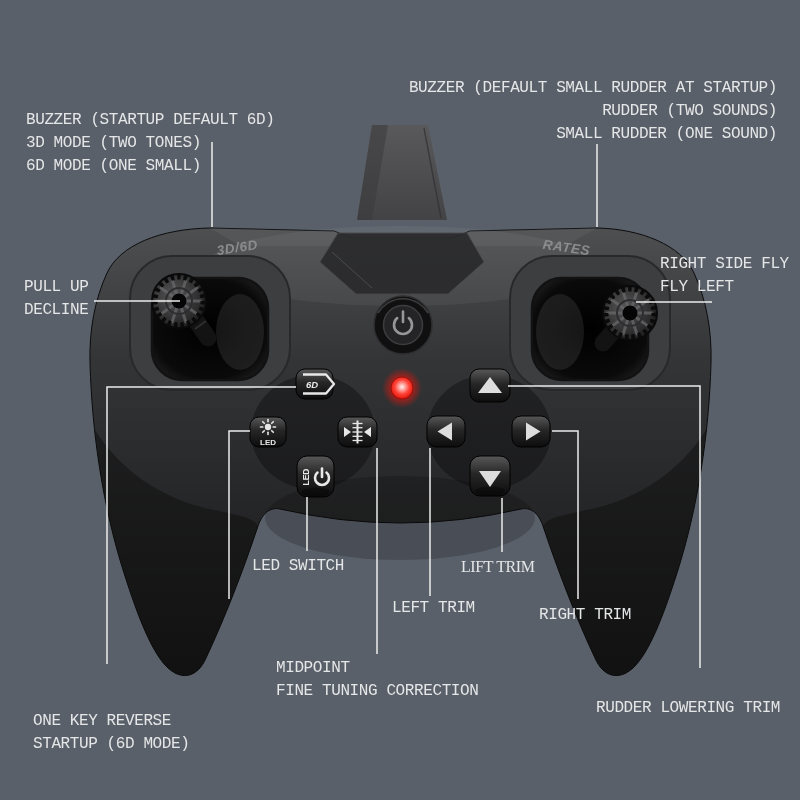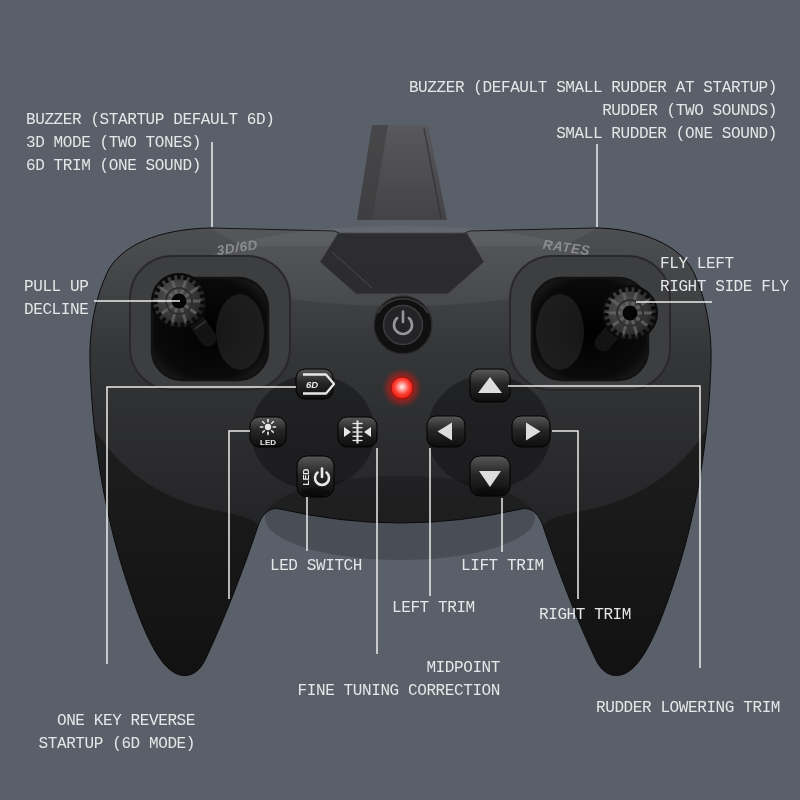--- a/index.html
+++ b/index.html
@@ -9,21 +9,21 @@
     font-family:"Liberation Mono","DejaVu Sans Mono",monospace;
   }
   .layer{position:absolute;left:0;top:0;width:800px;height:800px;}
   .label{
     position:absolute;color:var(--txt,#e5e6e7);
     font-size:16px;line-height:23px;letter-spacing:-0.4px;
     white-space:nowrap;
   }
   .label span{display:block;}
   .align-right{text-align:right;}
-  .align-center{text-align:right;}
+  .align-center{text-align:left;}
   svg text{user-select:none;}
 </style>
 </head>
 <body>
 
 <div class="stage">
 
   <svg class="layer" viewBox="0 0 800 800">
     <defs>
       <linearGradient id="gBody" x1="0" y1="228" x2="0" y2="690" gradientUnits="userSpaceOnUse">
@@ -228,37 +228,37 @@
     <line x1="377" y1="448" x2="377" y2="654"></line>
     <line x1="430" y1="448" x2="430" y2="596"></line>
     <line x1="502" y1="498" x2="502" y2="552"></line>
     <polyline points="552,431 578,431 578,599"></polyline>
     <polyline points="508,386 700,386 700,668"></polyline>
   </svg>
 
   <div class="label" style="left:26px;top:85px;margin-top:24px;">
     <span>BUZZER (STARTUP DEFAULT 6D)</span>
     <span>3D MODE (TWO TONES)</span>
-    <span>6D TRIM (ONE SOUND)</span>
+    <span>6D MODE (ONE SMALL)</span>
   </div>
 
   <div class="label" style="left:24px;top:276px;">
     <span>PULL UP</span>
     <span>DECLINE</span>
   </div>
 
   <div class="label align-right" style="right:23px;top:77px;">
     <span>BUZZER (DEFAULT SMALL RUDDER AT STARTUP)</span>
     <span>RUDDER (TWO SOUNDS)</span>
     <span>SMALL RUDDER (ONE SOUND)</span>
   </div>
 
   <div class="label" style="left:660px;top:253px;">
+    <span>RIGHT SIDE FLY</span>
     <span>FLY LEFT</span>
-    <span>RIGHT SIDE FLY</span>
   </div>
 
   <div class="label align-center" style="left:252px;top:555px;width:110px;">
     <span>LED SWITCH</span>
   </div>
 
 
   <div class="label align-center" style="left:33px;top:670px;width:162px;margin-top:40px;">
     <span>ONE KEY REVERSE</span>
     <span>STARTUP (6D MODE)</span>
@@ -266,21 +266,21 @@
 
   <div class="label align-center" style="left:276px;top:657px;width:224px;">
     <span>MIDPOINT</span>
     <span>FINE TUNING CORRECTION</span>
   </div>
 
   <div class="label" style="left:392px;top:597px;">
     <span>LEFT TRIM</span>
   </div>
 
-  <div class="label" style="left:461px;top:555px;">
+  <div class="label" style="left:461px;top:555px;font-family:Liberation Serif, serif;">
     <span>LIFT TRIM</span>
   </div>
 
   <div class="label" style="left:539px;top:604px;text-align:center;">
     <span>RIGHT TRIM</span>
   </div>
 
   <div class="label" style="left:596px;top:673px;margin-top:24px;">
     <span>RUDDER LOWERING TRIM</span>
   </div>

